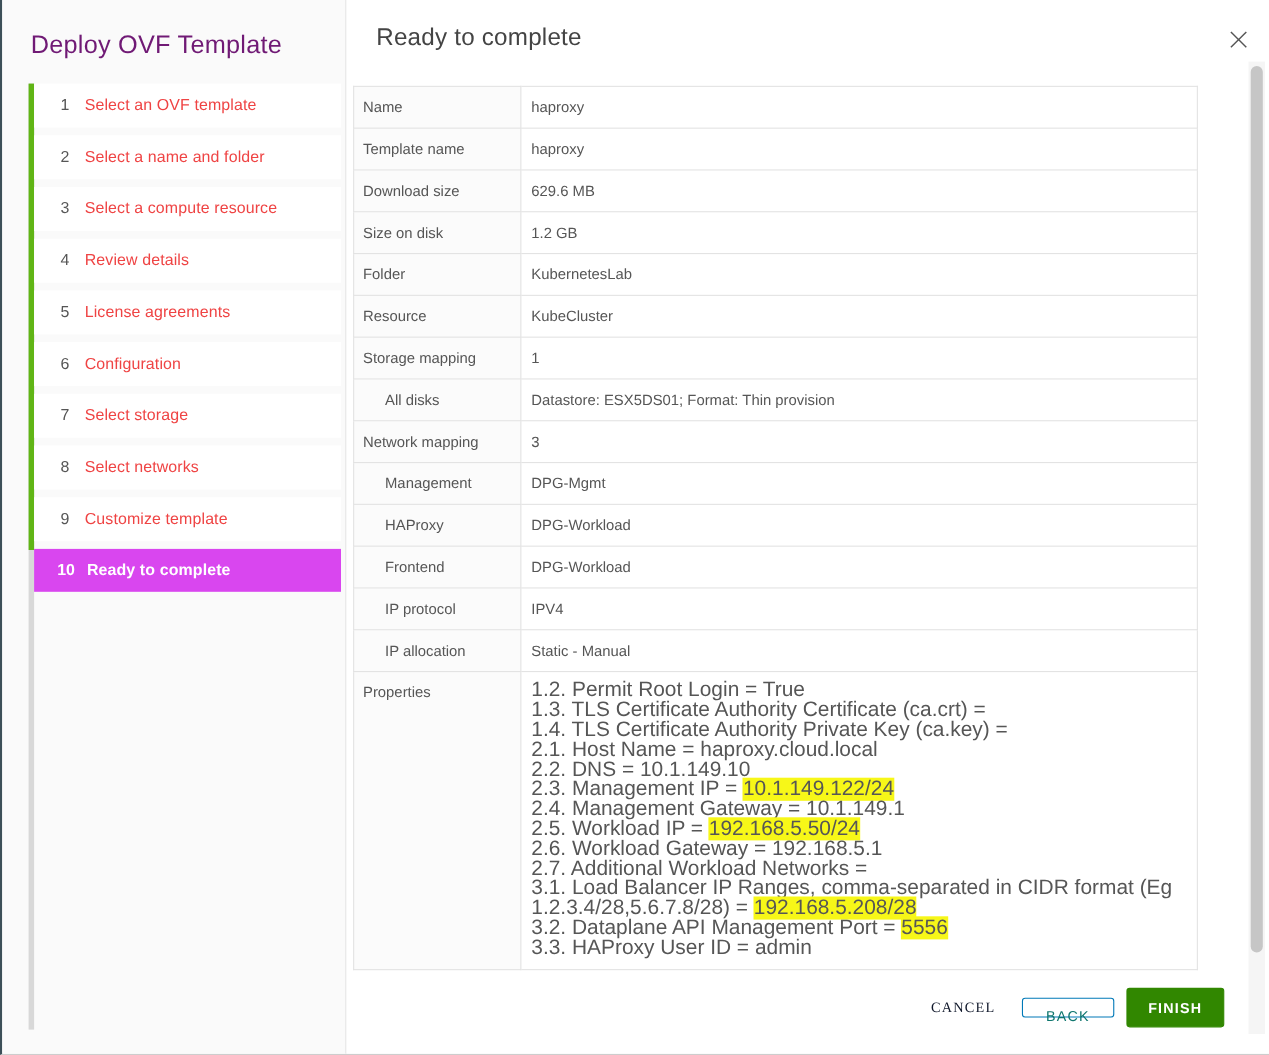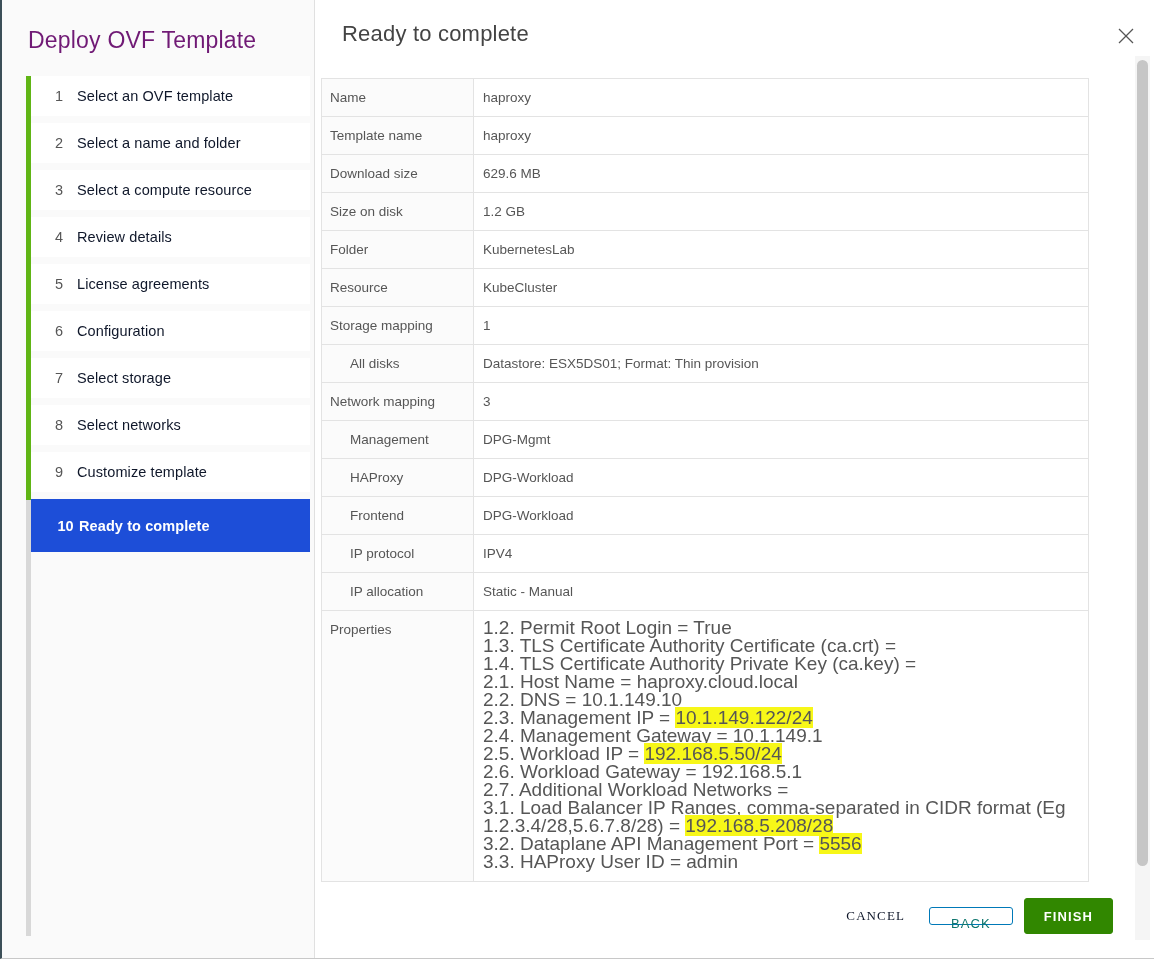--- a/index.html
+++ b/index.html
@@ -80,27 +80,26 @@
     width: 279px;
   }
   .step .num {
     font-size: 14.5px;
     color: #565656;
     width: 22px;
     flex: 0 0 auto;
   }
   .step .lbl {
     font-size: 14.5px;
-    color: #0f172a;
+    color: #ef4444;
     letter-spacing: .1px;
   }
   .step.active {
-    background: #1d4ed8;
-    height: 53px;
-    text-align: center;
+    background: #d946ef;
+    height: 39px;
   }
   .step.active .num,
   .step.active .lbl {
     color: #ffffff;
     font-weight: 700;
   }
   .step.active .num { width: 27px; margin-left: -3px; }
 
   
   #content {

